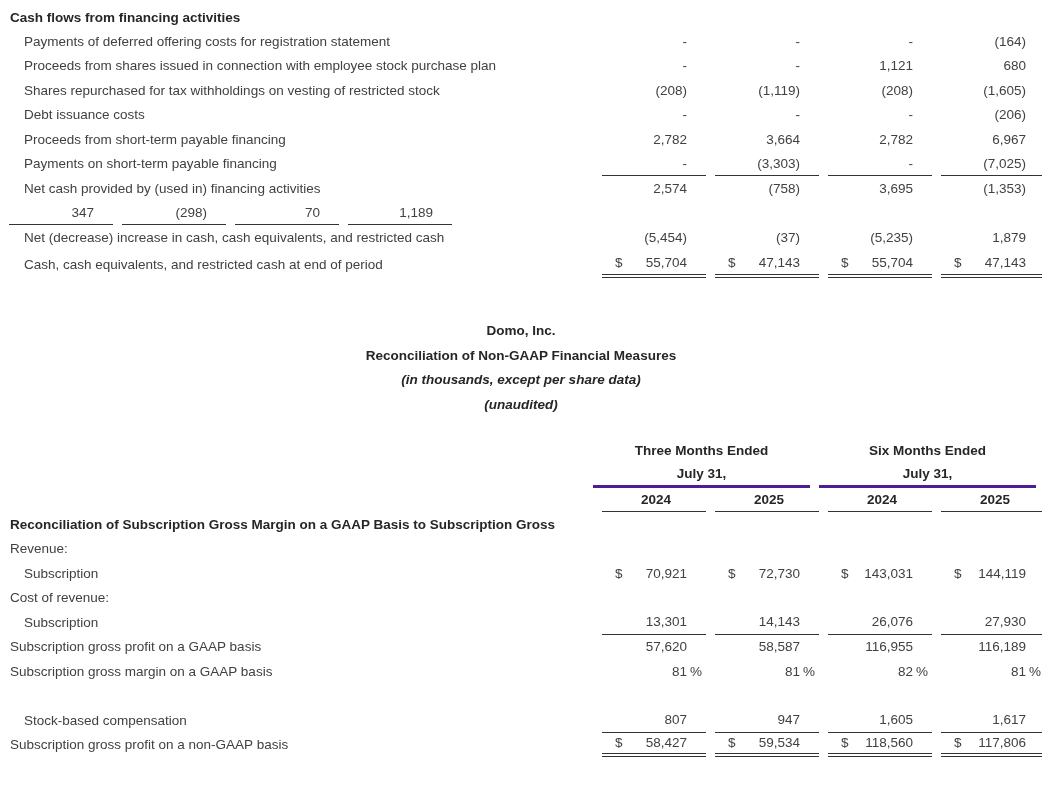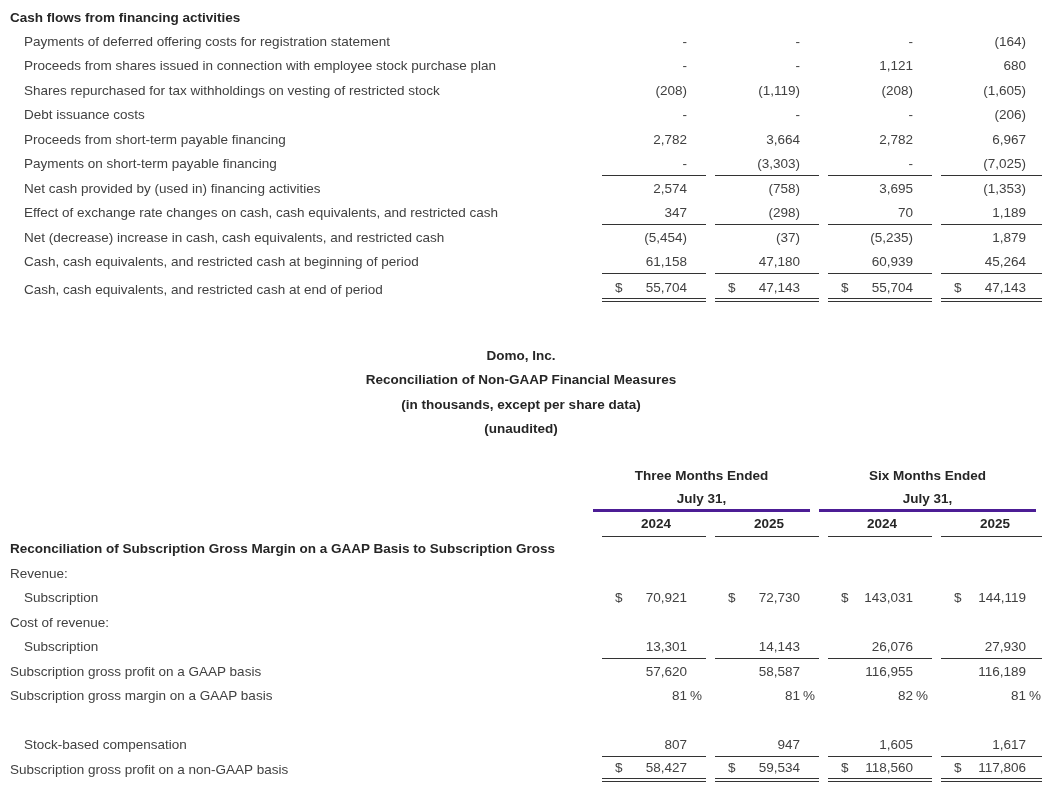--- a/index.html
+++ b/index.html
@@ -30,21 +30,21 @@
   .label {
     width: 593px;
     min-width: 593px;
     padding-left: 10px;
     white-space: nowrap;
     overflow: hidden;
   }
   .label.indent-1 { padding-left: 24px; }
   .label.indent-2 { padding-left: 24px; }
   .bold { font-weight: bold; color: #262626; }
-  .italic { }
+  .italic { font-style: italic; }
   .cell {
     width: 104px;
     min-width: 104px;
     margin-left: 9px;
     height: 100%;
     display: flex;
     align-items: center;
     position: relative;
     padding: 0 19px 0 13px;
   }
@@ -184,21 +184,20 @@
             <span class="val">(758)</span>
           </div>
           <div class="cell">
             <span class="val">3,695</span>
           </div>
           <div class="cell">
             <span class="val">(1,353)</span>
           </div>
         </div>
         <div class="row">
-          <div class="label indent-1">Effect of exchange rate changes on cash, cash equivalents, and restricted cash</div>
           <div class="cell u1">
             <span class="val">347</span>
           </div>
           <div class="cell u1">
             <span class="val">(298)</span>
           </div>
           <div class="cell u1">
             <span class="val">70</span>
           </div>
           <div class="cell u1">
@@ -211,35 +210,20 @@
             <span class="val">(5,454)</span>
           </div>
           <div class="cell">
             <span class="val">(37)</span>
           </div>
           <div class="cell">
             <span class="val">(5,235)</span>
           </div>
           <div class="cell">
             <span class="val">1,879</span>
-          </div>
-        </div>
-        <div class="row">
-          <div class="label indent-1">Cash, cash equivalents, and restricted cash at beginning of period</div>
-          <div class="cell u1">
-            <span class="val">61,158</span>
-          </div>
-          <div class="cell u1">
-            <span class="val">47,180</span>
-          </div>
-          <div class="cell u1">
-            <span class="val">60,939</span>
-          </div>
-          <div class="cell u1">
-            <span class="val">45,264</span>
           </div>
         </div>
         <div class="row last-t1">
           <div class="label indent-1">Cash, cash equivalents, and restricted cash at end of period</div>
           <div class="cell u2">
             <span class="dollar">$</span>
             <span class="val">55,704</span>
           </div>
           <div class="cell u2">
             <span class="dollar">$</span>

